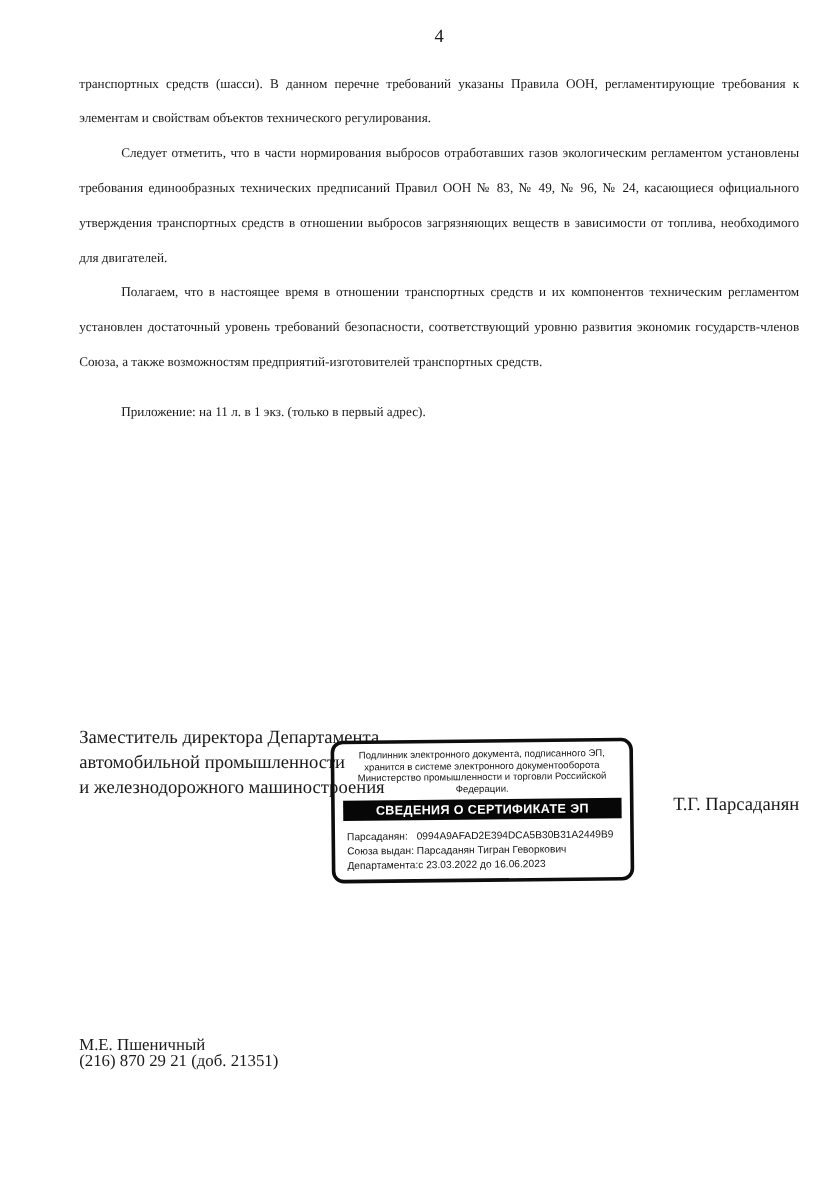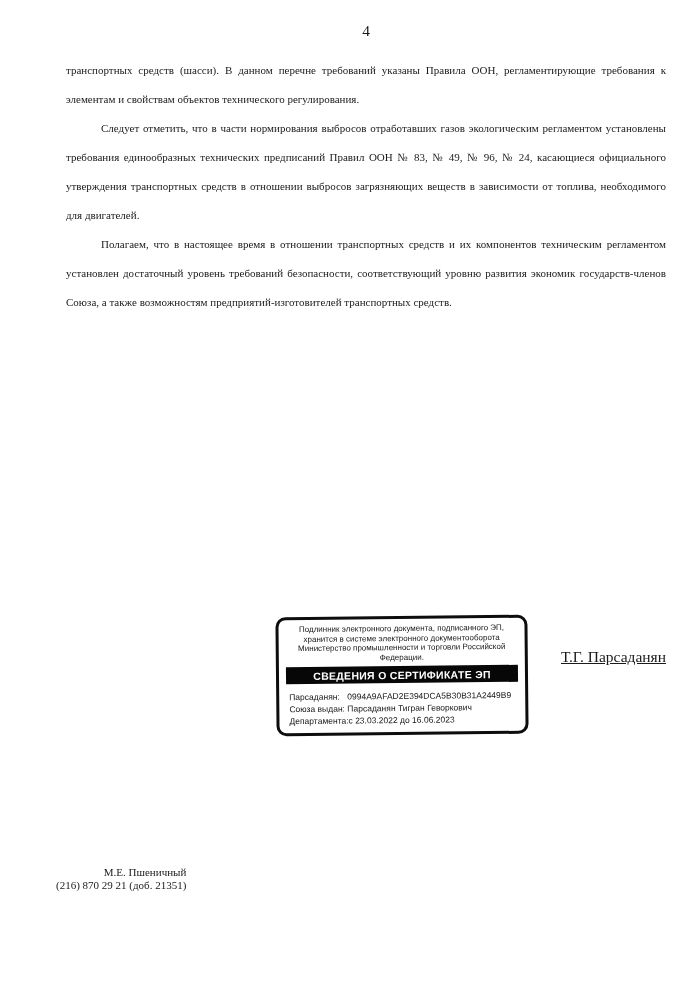--- a/index.html
+++ b/index.html
@@ -36,25 +36,24 @@
   .signature-block {
     position: absolute;
     top: 604px;
     left: 66px;
     width: 600px;
     font-size: 15.5px;
     line-height: 21px;
   }
   .sig-name {
     position: absolute;
-    top: 646px;
+    top: 660px;
     right: 34px;
     font-size: 15.5px;
     line-height: 21px;
-    text-decoration: underline;
   }
   .stamp {
     position: absolute;
     left: 276px;
     top: 616px;
     width: 252px;
     height: 119px;
     border: 3px solid #0d0d0d;
     border-radius: 10px;
     transform: rotate(-0.6deg);
@@ -83,39 +82,44 @@
   .stamp-fields {
     margin: 7px 4px 0 10px;
     font-size: 8.5px;
     line-height: 12px;
   }
   .stamp-field { display: flex; white-space: nowrap; }
   .stamp-field .fl { flex: 0 0 58px; }
   .footer {
     position: absolute;
     top: 866px;
-    left: 56px;
-    font-size: 11px;
+    left: 66px;
+    font-size: 14px;
     line-height: 12.5px;
-    text-align: right;
   }
 </style>
 </head>
 <body>
 
 <div class="page">
 
   <div class="page-number">4</div>
 
   <div class="body-text">
     <p class="para continued">транспортных средств (шасси). В данном перечне требований указаны Правила ООН, регламентирующие требования к элементам и свойствам объектов технического регулирования.</p>
     <p class="para">Следует отметить, что в части нормирования выбросов отработавших газов экологическим регламентом установлены требования единообразных технических предписаний Правил ООН № 83, № 49, № 96, № 24, касающиеся официального утверждения транспортных средств в отношении выбросов загрязняющих веществ в зависимости от топлива, необходимого для двигателей.</p>
     <p class="para">Полагаем, что в настоящее время в отношении транспортных средств и их компонентов техническим регламентом установлен достаточный уровень требований безопасности, соответствующий уровню развития экономик государств-членов Союза, а также возможностям предприятий-изготовителей транспортных средств.</p>
+    <p class="para appendix">Приложение: на 11 л. в 1 экз. (только в первый адрес).</p>
   </div>
 
+  <div class="signature-block">
+    <div>Заместитель директора Департамента</div>
+    <div>автомобильной промышленности</div>
+    <div>и железнодорожного машиностроения</div>
+  </div>
 
   <div class="sig-name">Т.Г. Парсаданян</div>
 
   <div class="stamp">
     <div class="stamp-header">
       <div>Подлинник электронного документа, подписанного ЭП,</div>
       <div>хранится в системе электронного документооборота</div>
       <div>Министерство промышленности и торговли Российской</div>
       <div>Федерации.</div>
     </div>

